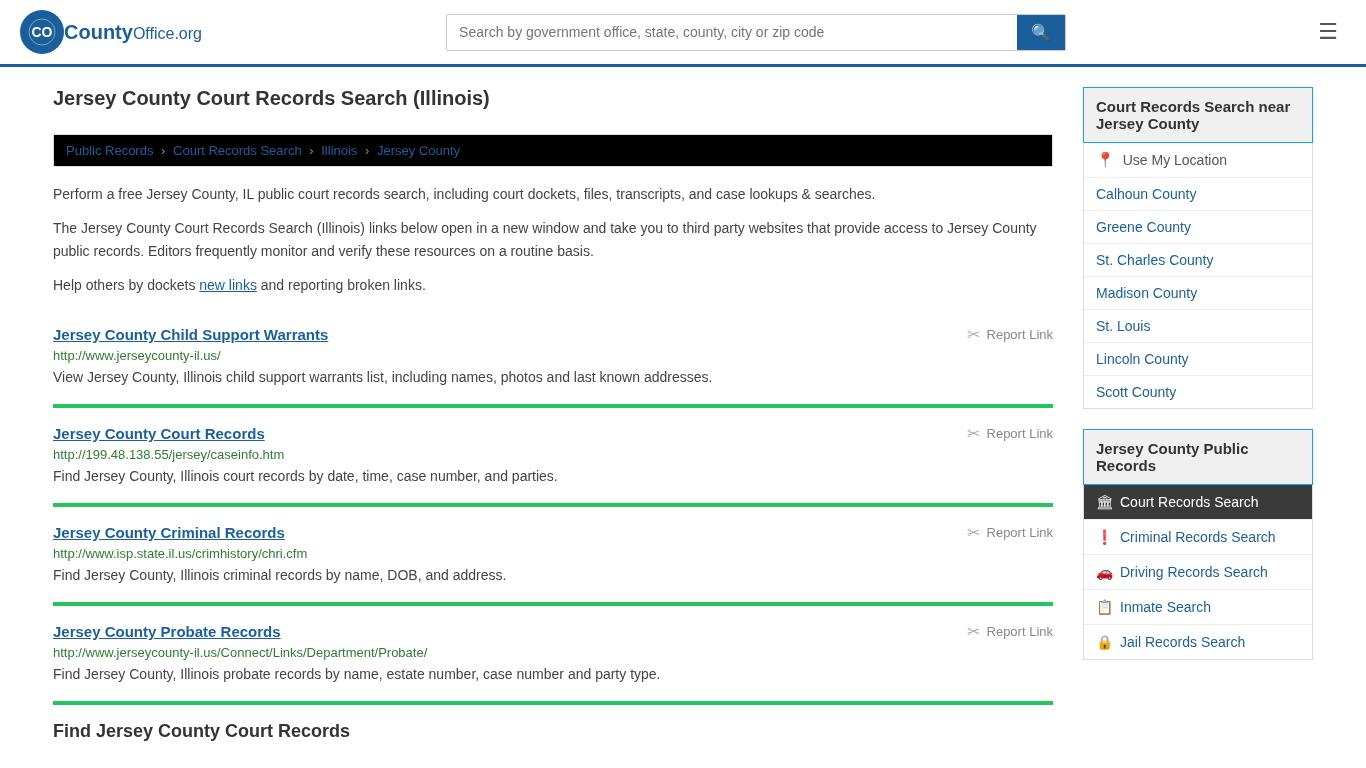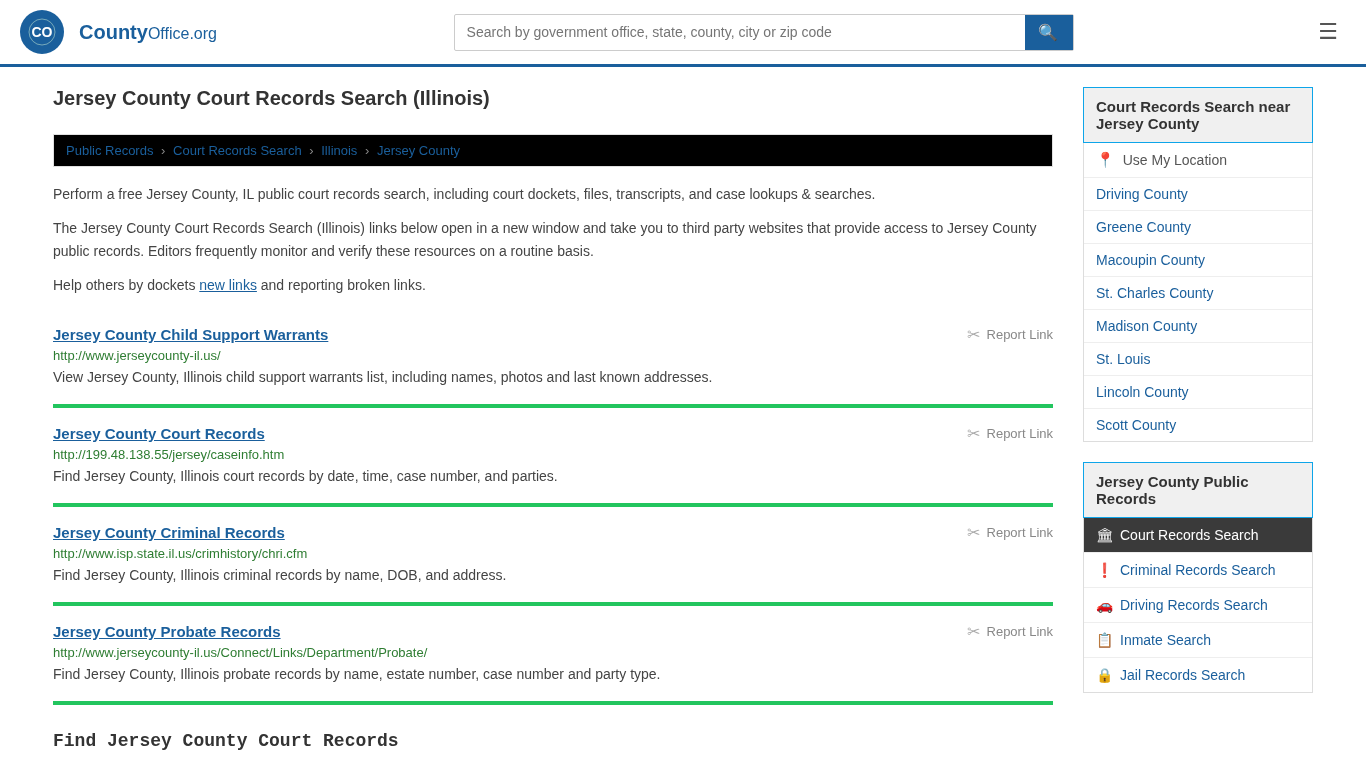--- a/index.html
+++ b/index.html
@@ -10,21 +10,21 @@
       background: #fff;
       border-bottom: 3px solid #1a5f9c;
       padding: 10px 20px;
       display: flex;
       align-items: center;
       justify-content: space-between;
     }
     .logo-area {
       display: flex;
       align-items: center;
-      gap: 15px;
+      gap: 0;
     }
     .logo-circle {
       width: 44px;
       height: 44px;
       background: #1a5f9c;
       border-radius: 50%;
       display: flex;
       align-items: center;
       justify-content: center;
       color: white;
@@ -160,23 +160,22 @@
     .result-desc {
       color: #444;
       font-size: 14px;
       line-height: 1.5;
     }
 
     .section-heading {
       font-size: 18px;
       font-weight: bold;
       color: #333;
-      margin-top: 18px;
+      margin-top: 8px;
       padding-top: 8px;
-      font-family: Liberation Mono, monospace;
     }
 
     
     .sidebar {
       width: 230px;
       flex-shrink: 0;
     }
 
     .sidebar-section {
       margin-bottom: 20px;
@@ -361,27 +360,24 @@
     <div class="sidebar-section">
       <div class="sidebar-section-title">Court Records Search near Jersey County</div>
       <div class="sidebar-list">
 
         <div class="sidebar-list-item use-location">
           <span class="loc-icon">📍</span>
           <a href="#">Use My Location</a>
         </div>
 
         <div class="sidebar-list-item">
-          <a href="#">Driving County</a>
+          <a href="#">Calhoun County</a>
         </div>
         <div class="sidebar-list-item">
           <a href="#">Greene County</a>
-        </div>
-        <div class="sidebar-list-item">
-          <a href="#">Macoupin County</a>
         </div>
         <div class="sidebar-list-item">
           <a href="#">St. Charles County</a>
         </div>
         <div class="sidebar-list-item">
           <a href="#">Madison County</a>
         </div>
         <div class="sidebar-list-item">
           <a href="#">St. Louis</a>
         </div>

